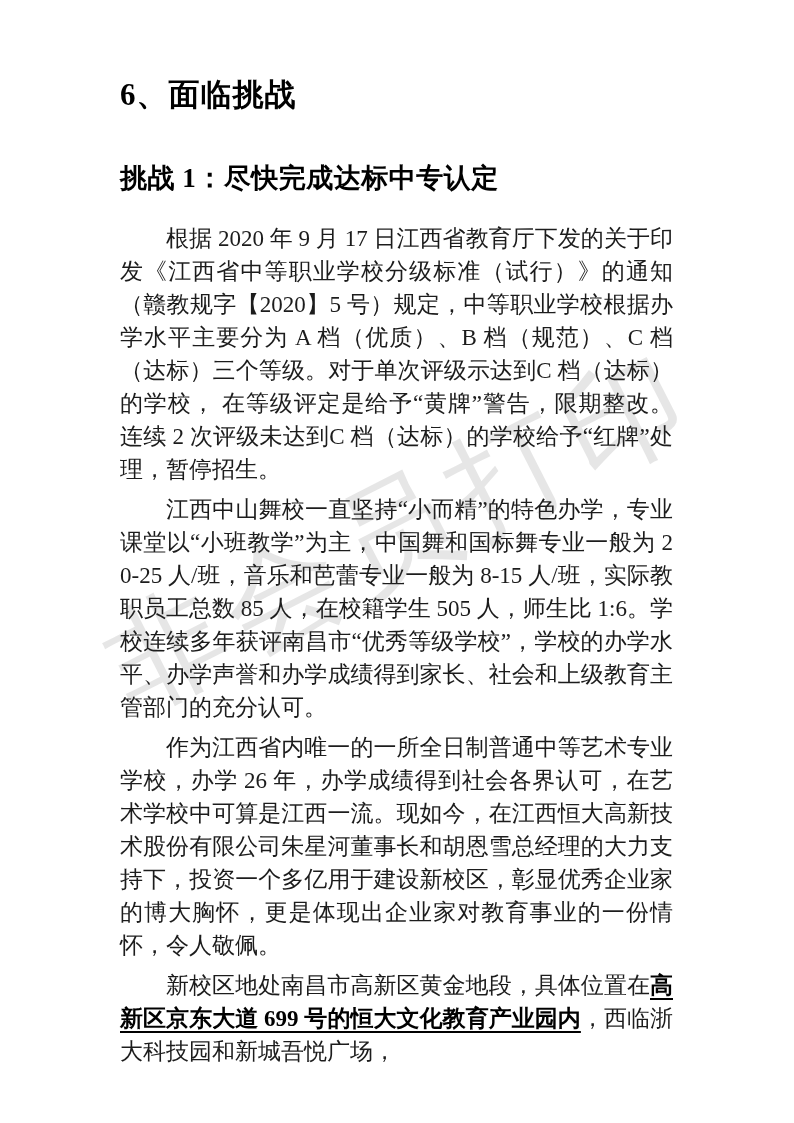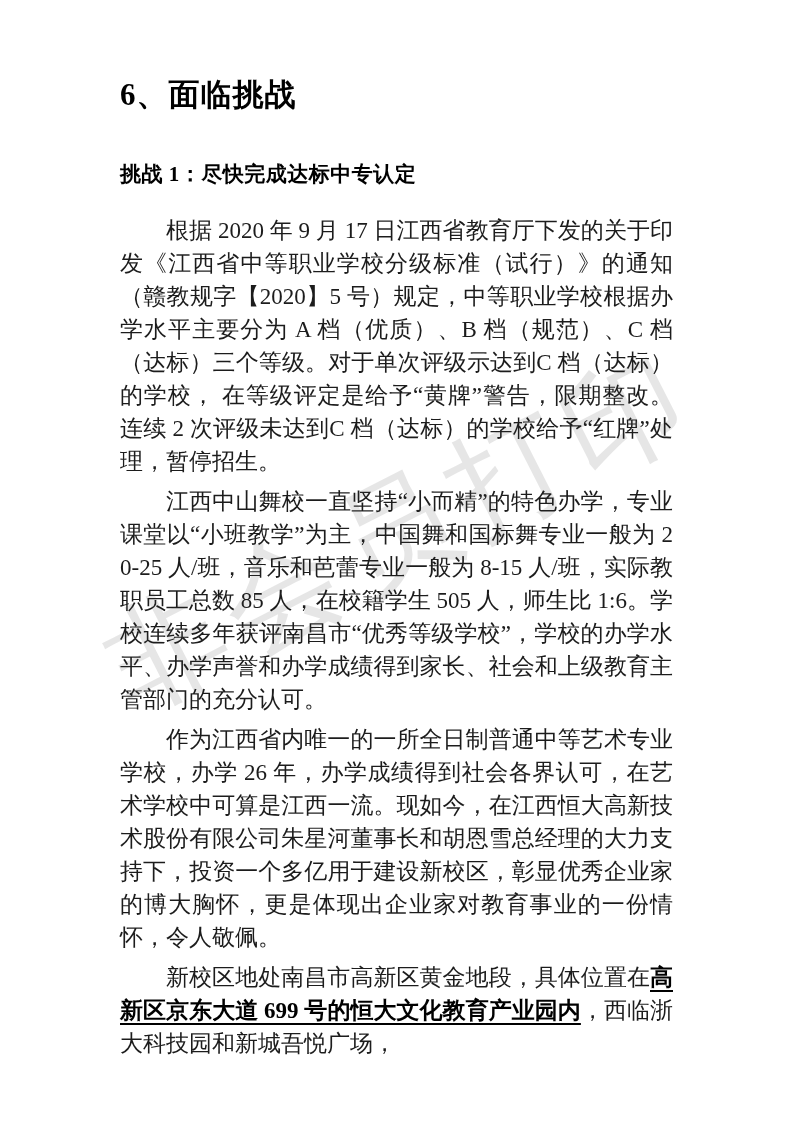--- a/index.html
+++ b/index.html
@@ -41,21 +41,21 @@
   h1.chapter {
     margin: 0 0 48px 0;
     font-size: 31px;
     font-weight: 700;
     color: #000000;
     letter-spacing: 1px;
     line-height: 1.2;
   }
   h2.section {
     margin: 0 0 26px 0;
-    font-size: 21px;
+    font-size: 27px;
     font-weight: 700;
     color: #000000;
     letter-spacing: 0.5px;
     line-height: 1.3;
   }
   .body-paragraphs p.para {
     margin: 0 9px 7px 0;
     font-size: 23px;
     line-height: 33px;
     text-align: justify;

